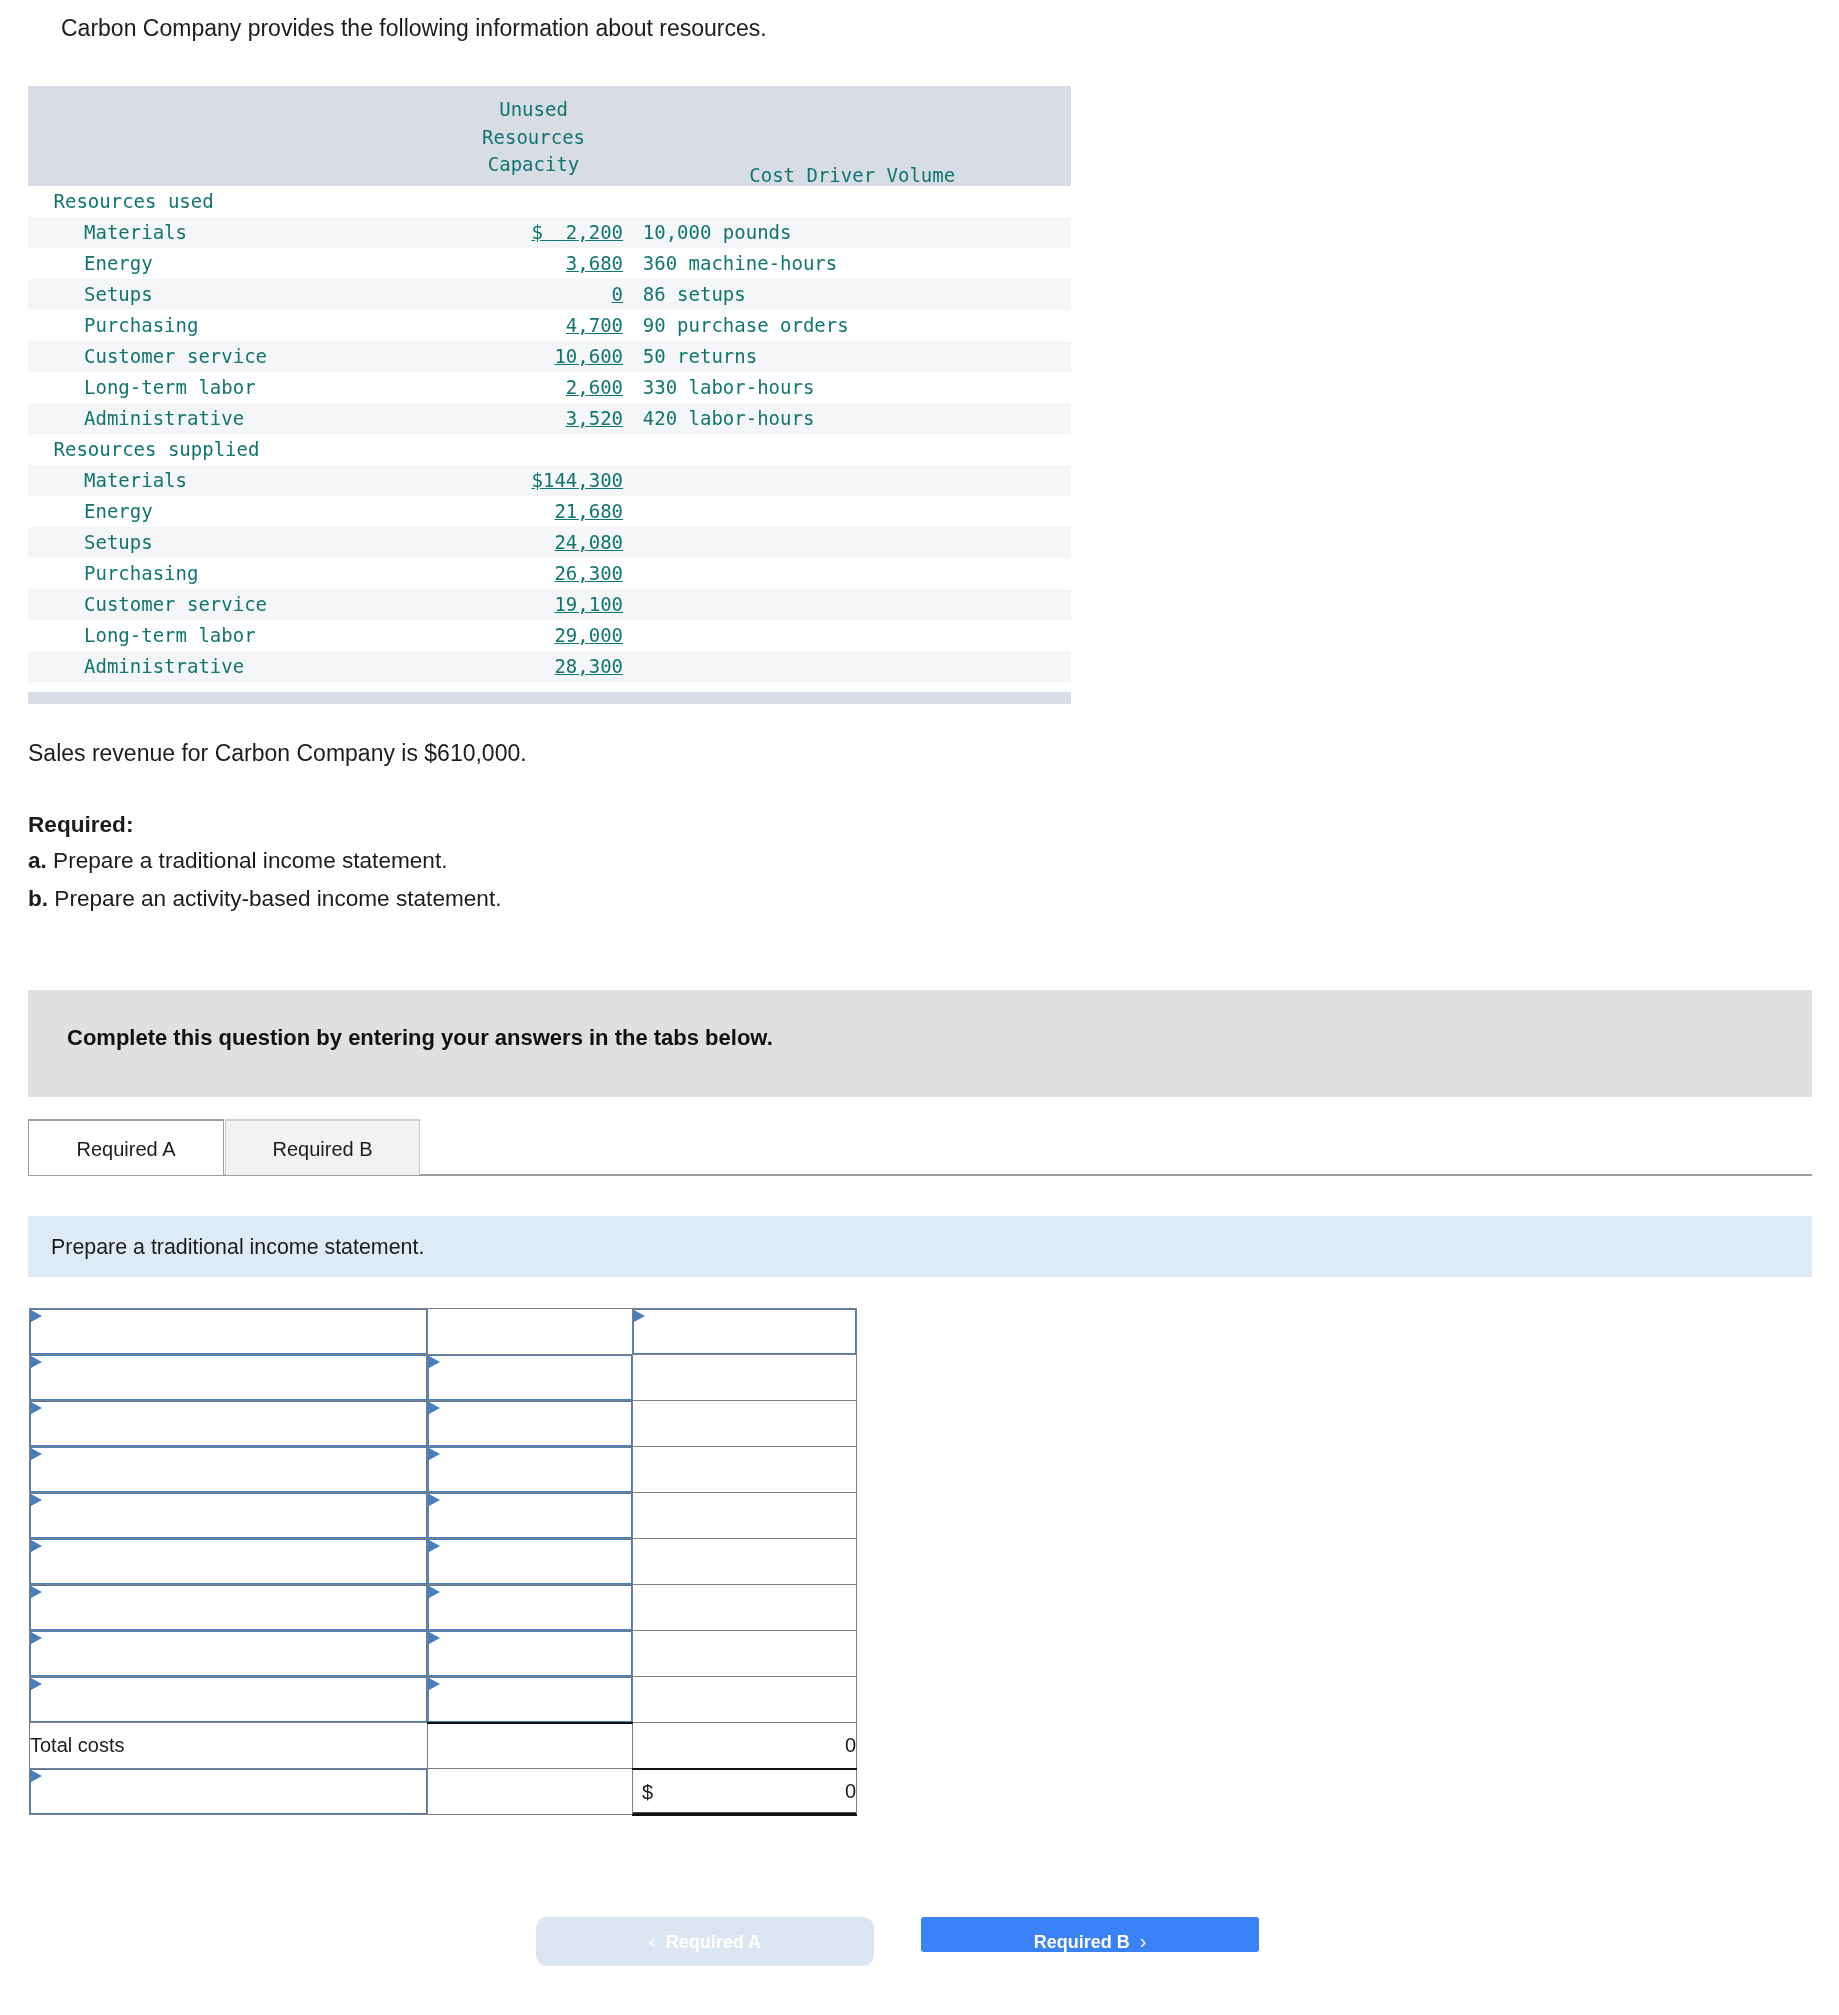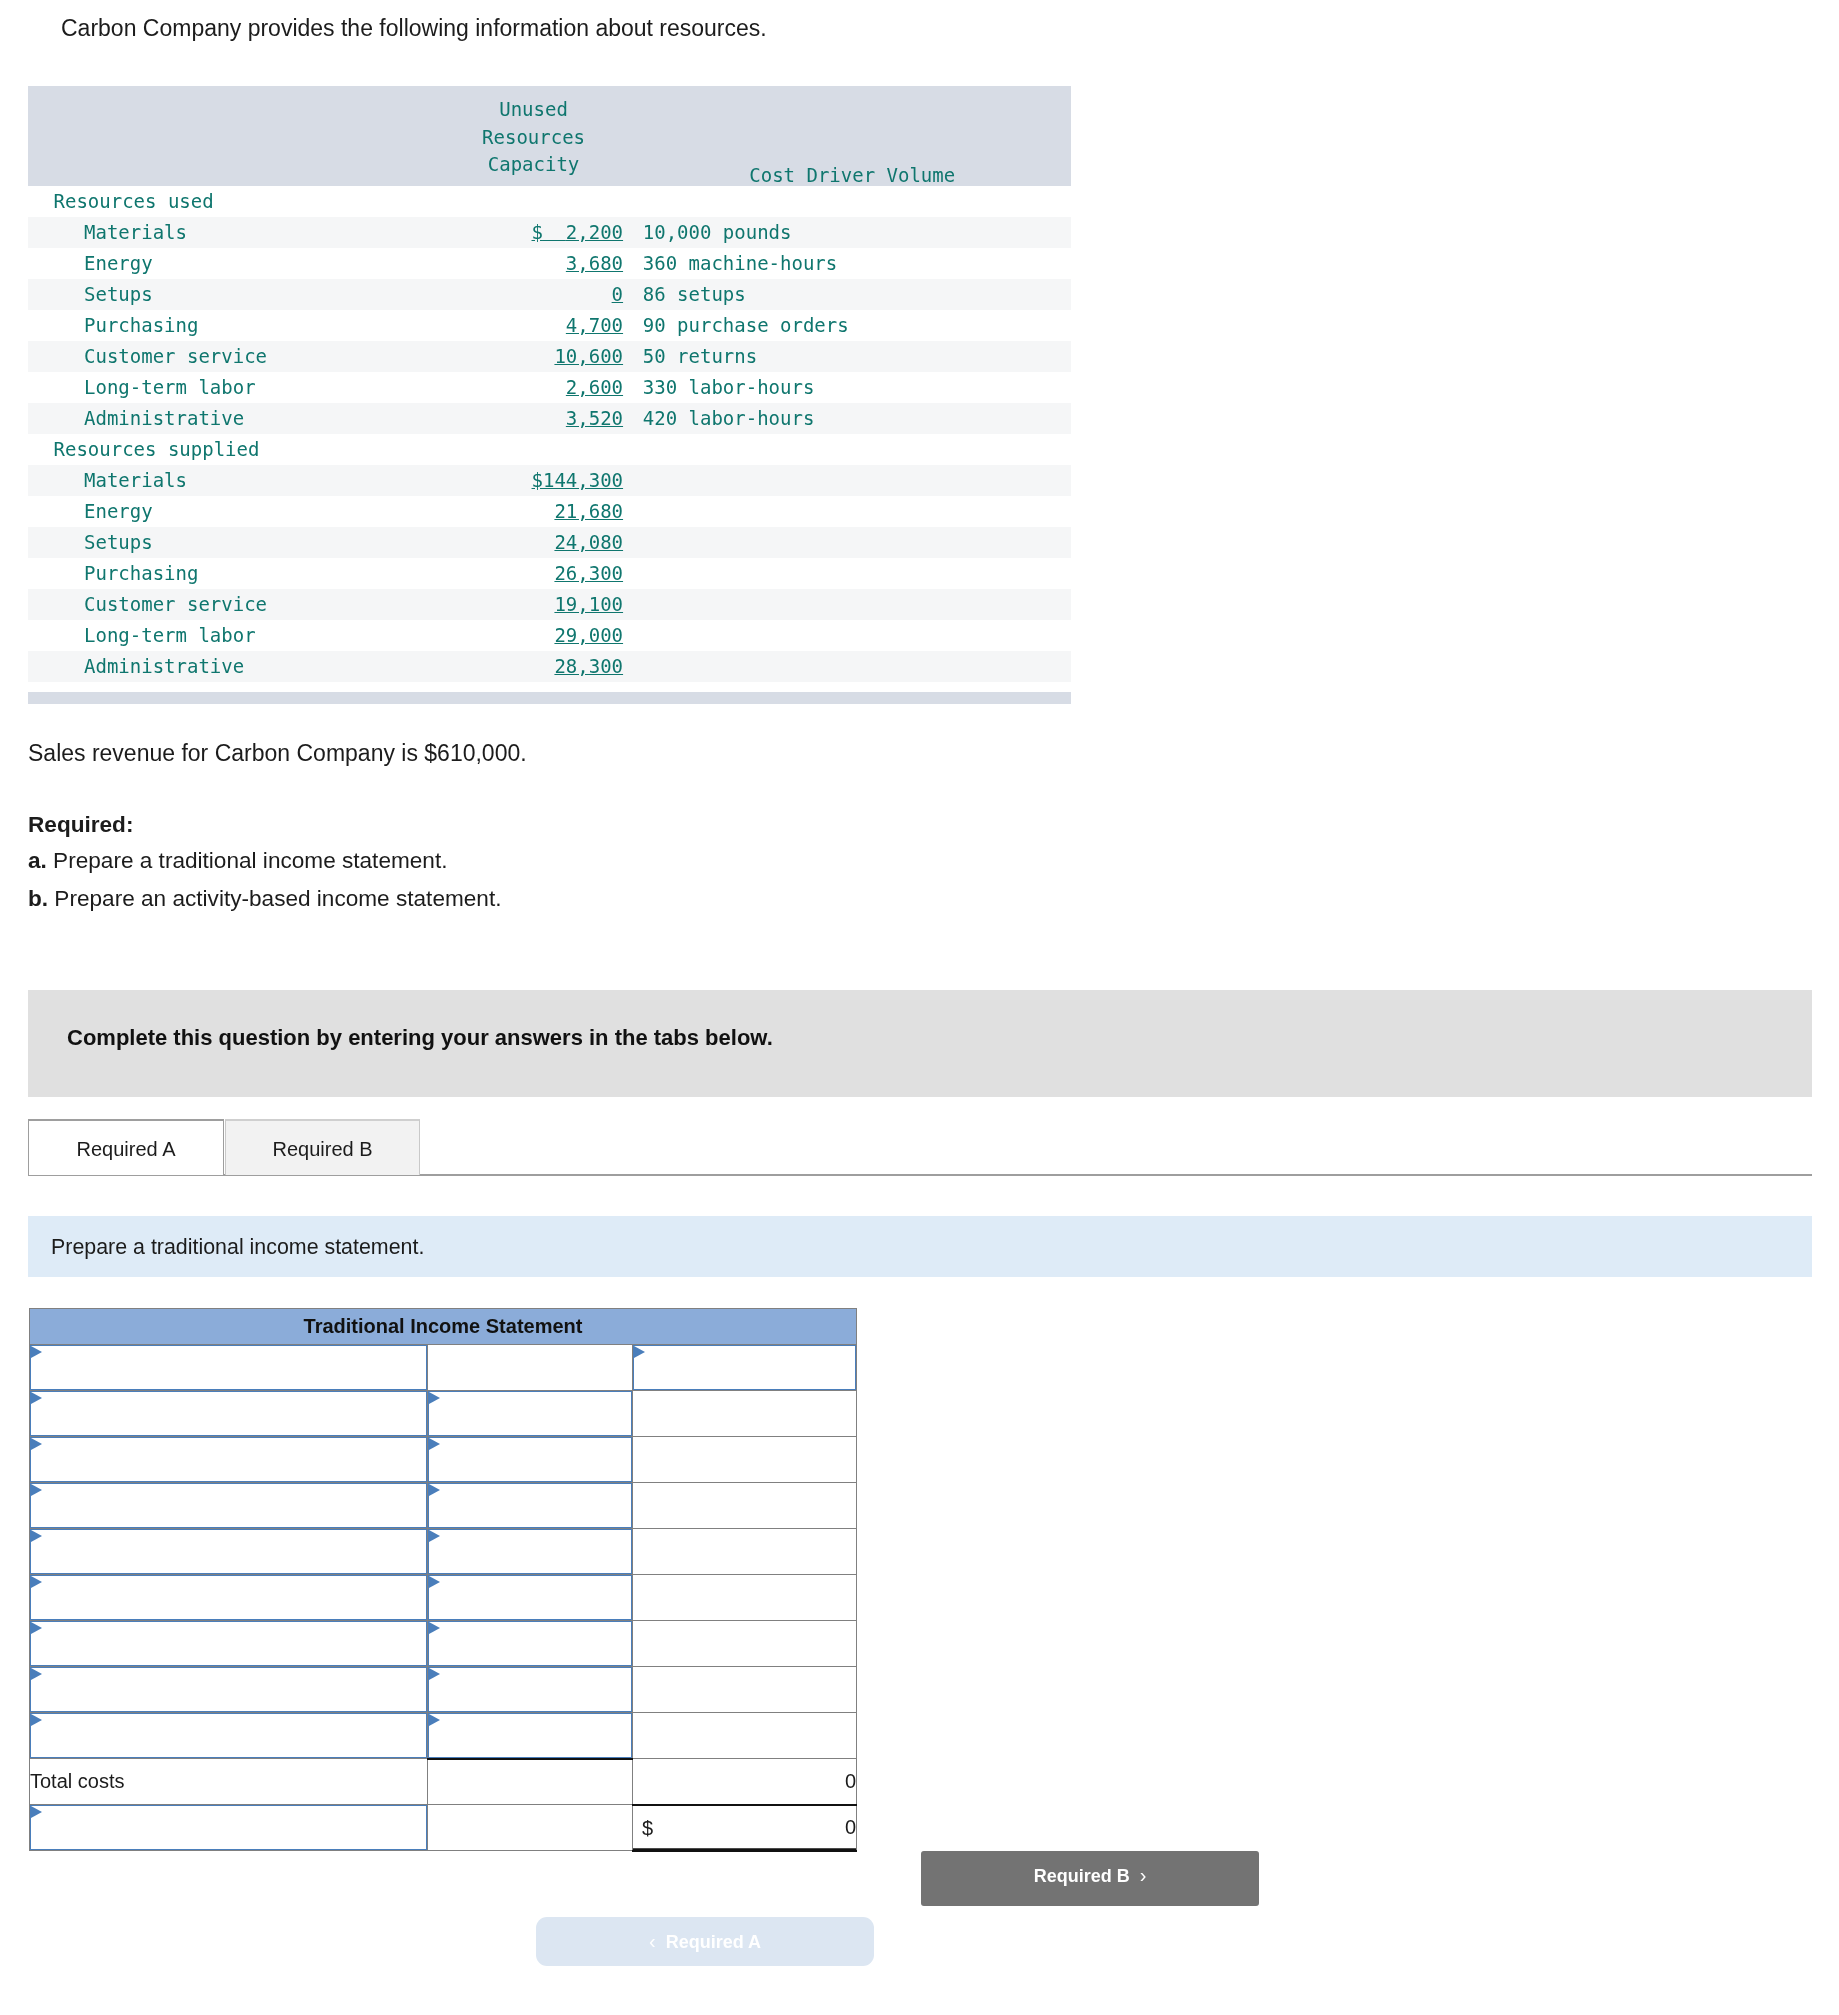--- a/index.html
+++ b/index.html
@@ -282,24 +282,24 @@
     color: #ffffff;
     font-size: 18px;
     font-weight: bold;
     font-family: "Liberation Sans", sans-serif;
     text-align: center;
     line-height: 49px;
   }
   .nav-next {
     position: absolute;
     left: 921px;
-    top: 1851px;
+    top: 1917px;
     width: 338px;
-    height: 55px;
-    background: #737373;
+    height: 35px;
+    background: #3b82f6;
     border: none;
     border-radius: 2.9px;
     color: #ffffff;
     font-size: 18px;
     font-weight: bold;
     font-family: "Liberation Sans", sans-serif;
     text-align: center;
     line-height: 49px;
   }
   .chev { font-weight: normal; font-size: 20px; }
@@ -427,23 +427,20 @@
   <span>Prepare a traditional income statement.</span>
 </div>
 
 <table class="is-table">
   <colgroup>
     <col class="colA">
       <col class="colB">
       <col class="colC">
   </colgroup>
   <tbody>
-    <tr>
-      <td class="is-title" colspan="3">Traditional Income Statement</td>
-    </tr>
 
     <tr class="is-row">
       <td class="cell-sel">
           <div class="selbox"></div>
         </td>
       <td class="cell-plain"></td>
       <td class="cell-sel">
           <div class="selbox"></div>
         </td>
     </tr>

